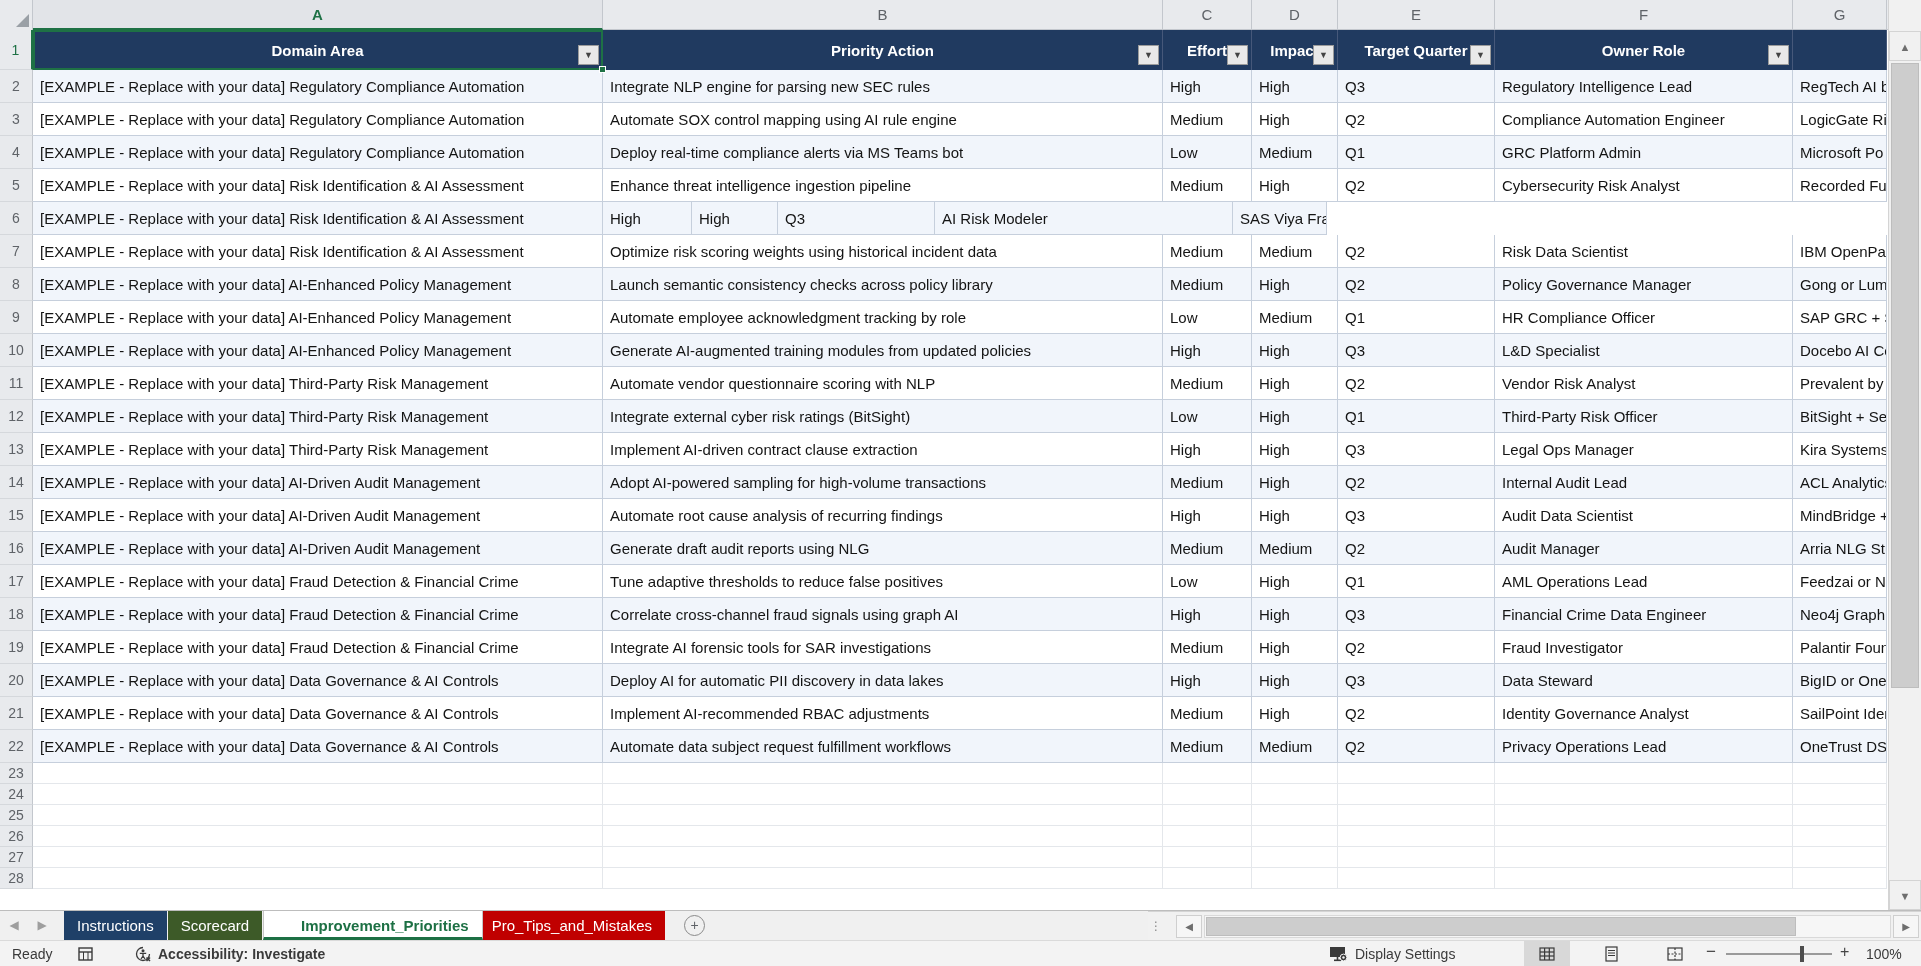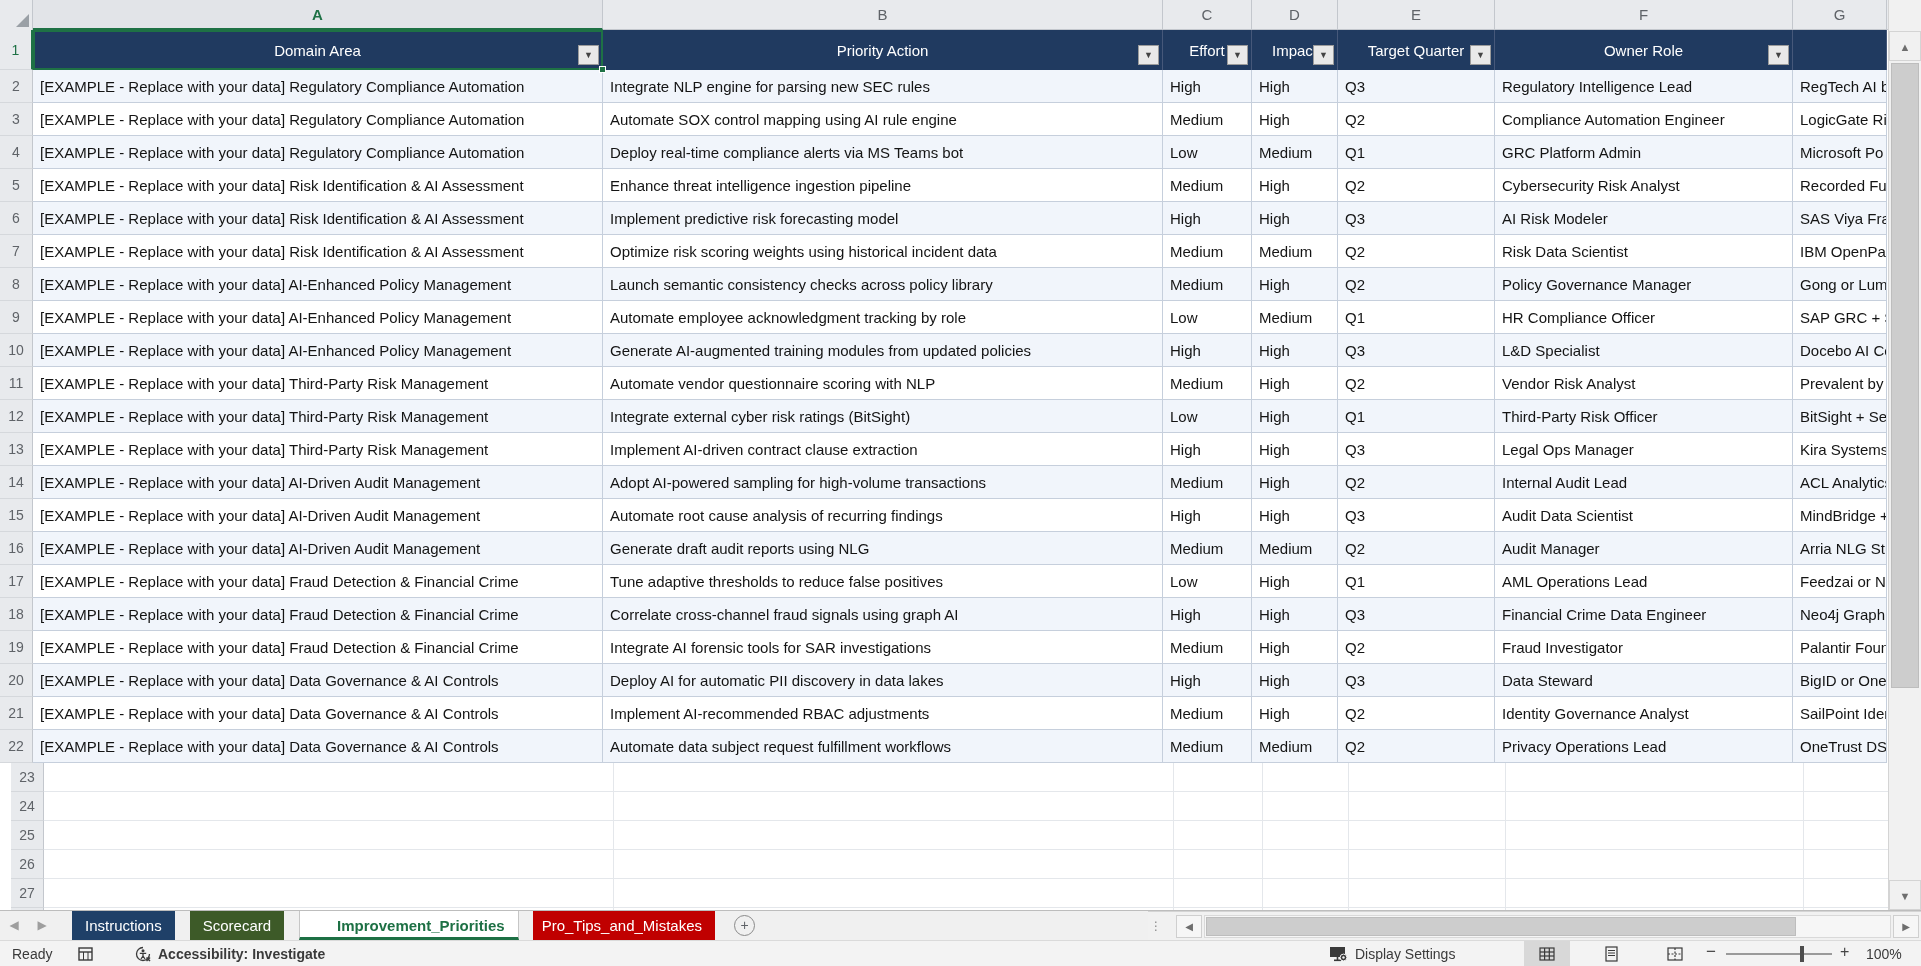--- a/index.html
+++ b/index.html
@@ -18,50 +18,50 @@
     border-right:1px solid #c3c7cd; }
   .letter.sel { color:#1e7145; font-weight:bold; border-bottom:2px solid #1e7145; background:#e2e4e8; }
   .cA{width:570px}.cB{width:560px}.cC{width:89px}.cD{width:86px}.cE{width:157px}.cF{width:298px}.cG{width:94px}
 
   .row { display:flex; }
   .gutter { width:33px; background:#e8eaed; border-right:1px solid #c3c7cd; border-bottom:1px solid #d5d8dc;
     text-align:center; color:#5f6368; font-size:14px; display:flex; align-items:center; justify-content:center; }
   .gutter.sel { color:#1e7145; border-right:2px solid #1e7145; }
 
   .header-row { height:40px; }
-  .hcell { position:relative; background:#203a60; color:#fff; font-weight:normal; font-size:15px;
+  .hcell { position:relative; background:#203a60; color:#fff; font-weight:bold; font-size:15px;
     display:flex; align-items:center; justify-content:center; border-right:1px solid #46587a; overflow:hidden; white-space:nowrap; }
   .dd { position:absolute; right:3px; bottom:5px; width:21px; height:20px; background:#e9e9e9;
     border:1px solid #9b9b9b; color:#444; font-size:9px; line-height:18px; text-align:center; }
 
   .data-row { height:33px; }
   .data-row .cell { font-size:15px; color:#141414; padding-left:7px; display:flex; align-items:center;
     white-space:nowrap; overflow:hidden; border-right:1px solid #c6cfdc; border-bottom:1px solid #c6cfdc; background:#fff; }
   .data-row.band .cell { background:#f1f5fb; }
 
-  .empty-row { height:29px;padding-left:11px; }
+  .empty-row { height:21px; }
   .empty-row .cell { border-right:1px solid #e4e7eb; border-bottom:1px solid #e4e7eb; background:#fff; }
   .empty-row .gutter { border-bottom:1px solid #d5d8dc; }
 
   .selection-box { position:absolute; left:33px; top:30px; width:570px; height:40px;
     border:2px solid #1e7145; pointer-events:none; }
   .fill-handle { position:absolute; right:-5px; bottom:-5px; width:7px; height:7px;
     background:#1e7145; border:1px solid #fff; }
 
   
   .vscroll { position:absolute; right:0; top:0; width:33px; height:910px; background:#f1f1f1; border-left:1px solid #d4d4d4; }
   .vs-btn { position:absolute; left:0; width:32px; height:30px; text-align:center; color:#6e6e6e; font-size:11px;
     line-height:30px; background:#f1f1f1; border:1px solid #d4d4d4; }
   .vs-up { top:31px; } .vs-down { bottom:0; }
   .vs-thumb { position:absolute; left:2px; top:63px; width:28px; height:625px; background:#cdcdcd; border:1px solid #bdbdbd; }
 
   
   .tabbar { position:relative; height:30px; background:#f0f0f0; border-top:1px solid #bdbdbd; display:flex; align-items:stretch; }
   .tab-nav { width:28px; text-align:center; line-height:28px; color:#9e9e9e; font-size:12px; }
-  .tabs { display:flex; margin-left:16px;gap:14px; }
+  .tabs { display:flex; margin-left:8px; }
   .sheet-tab { padding:0 13px; font-size:15px; line-height:29px; white-space:nowrap; border-right:1px solid #f0f0f0; }
   .sheet-tab.active { font-weight:bold; border-bottom:3px solid #1d7044; border-left:1px solid #c6c6c6; border-right:1px solid #c6c6c6;padding-left:37px; }
   .add-sheet { width:21px; height:21px; margin:4px 0 0 18px; border:1px solid #8a8a8a; border-radius:50%;
     color:#5f6368; font-size:14px; line-height:19px; text-align:center; }
   .hs-zone { position:absolute; right:0; top:0; height:30px; left:1148px; background:#f1f1f1; border-top:1px solid #d4d4d4; }
   .hs-dots { position:absolute; left:2px; top:7px; color:#8a8a8a; font-size:12px; letter-spacing:1px; }
   .hs-btn { position:absolute; top:3px; width:26px; height:23px; background:#f6f6f6; border:1px solid #cfcfcf;
     text-align:center; line-height:22px; color:#6e6e6e; font-size:10px; }
   .hs-left { left:28px; } .hs-right { right:2px; }
   .hs-track { position:absolute; left:56px; right:30px; top:3px; height:23px; background:#f6f6f6; border:1px solid #d9d9d9; }
@@ -173,21 +173,20 @@
           <div class="cell cB">Enhance threat intelligence ingestion pipeline</div>
           <div class="cell cC">Medium</div>
           <div class="cell cD">High</div>
           <div class="cell cE">Q2</div>
           <div class="cell cF">Cybersecurity Risk Analyst</div>
           <div class="cell cG">Recorded Fut</div>
         </div>
         <div class="row data-row band">
           <div class="gutter">6</div>
           <div class="cell cA">[EXAMPLE - Replace with your data] Risk Identification &amp; AI Assessment</div>
-          <div class="cell cB">Implement predictive risk forecasting model</div>
           <div class="cell cC">High</div>
           <div class="cell cD">High</div>
           <div class="cell cE">Q3</div>
           <div class="cell cF">AI Risk Modeler</div>
           <div class="cell cG">SAS Viya Frau</div>
         </div>
         <div class="row data-row">
           <div class="gutter">7</div>
           <div class="cell cA">[EXAMPLE - Replace with your data] Risk Identification &amp; AI Assessment</div>
           <div class="cell cB">Optimize risk scoring weights using historical incident data</div>

